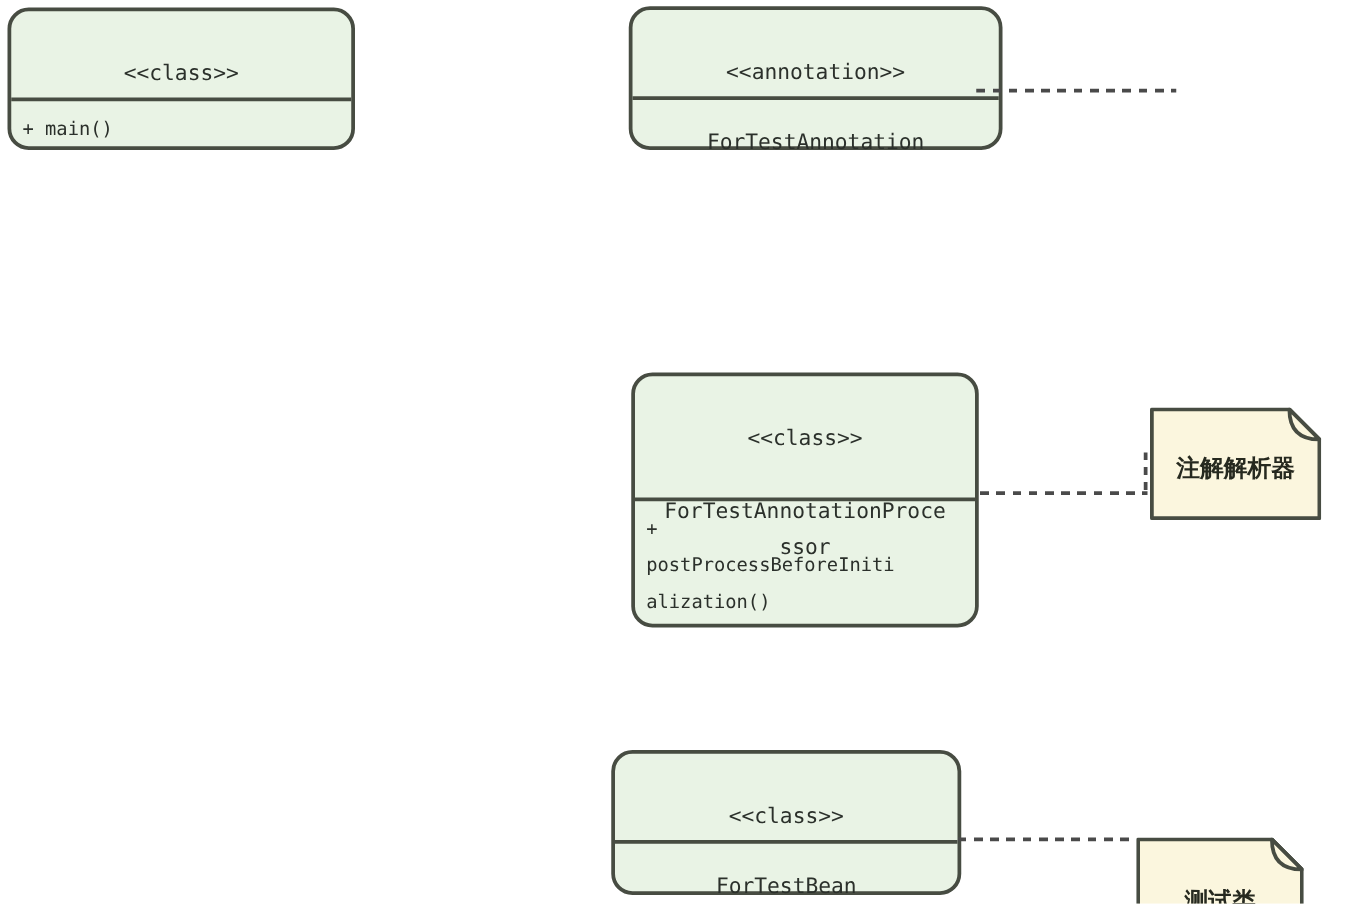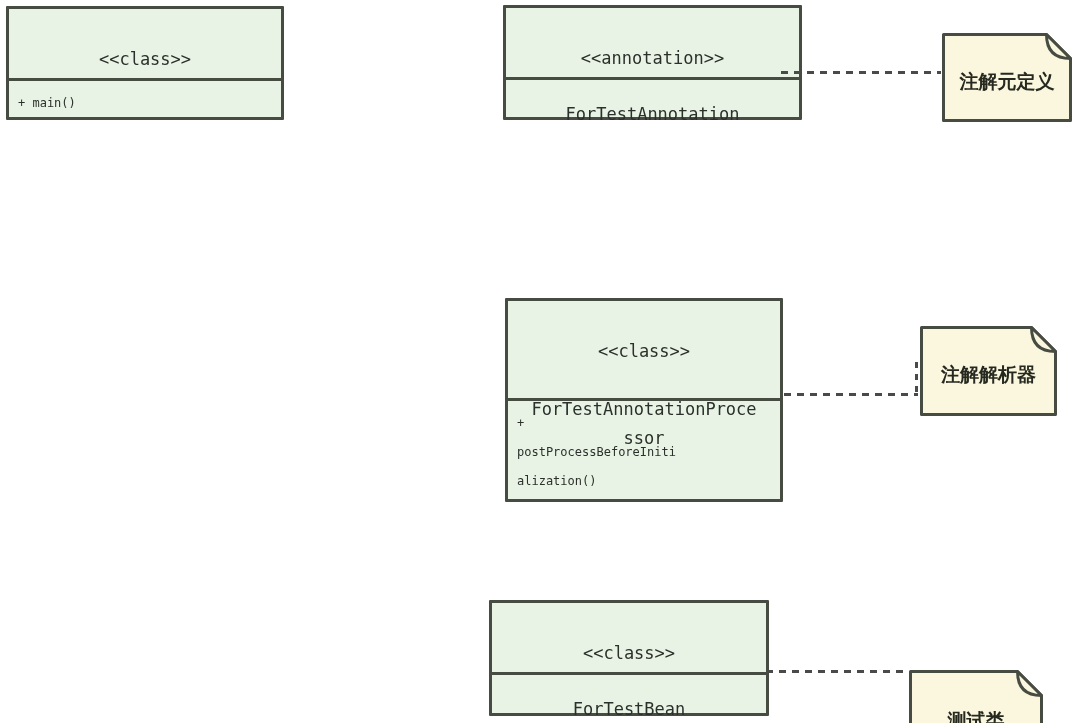--- a/index.html
+++ b/index.html
@@ -18,34 +18,34 @@
     background:var(--page-bg);
     overflow:hidden;
     font-family:"DejaVu Sans Mono","Liberation Mono",monospace;
     color:var(--text);
   }
   
   .uml-class{
     position:absolute;
     background:var(--class-fill);
     border:3px solid var(--shape-border);
-    border-radius:1px;
+    border-radius:17px;
   }
   .uml-head{
     border-bottom:3px solid var(--shape-border);
     text-align:center;
     padding-top:8px;
     font-size:17px;
     line-height:28px;
     white-space:pre-line;
   }
   .uml-head .cls-name{white-space:pre-line;}
   .uml-body{
     padding:8px 9px;
-    font-size:12px;
+    font-size:15px;
     line-height:29px;
     text-align:left;
     white-space:pre-line;
   }
   .head-tall{line-height:29px;padding-top:7px;}
   
   .note{position:absolute;}
   .note svg{position:absolute;left:0;top:0;display:block;}
   .note-shape polygon,.note-shape path{
     fill:var(--note-fill);
@@ -109,27 +109,20 @@
       <div class="cls-name">ForTestBean</div>
     </div>
     <div class="uml-body"></div>
   </div>
 
   <div class="conn-h" style="left:781px;top:71px;width:160px;"></div>
   <div class="conn-h" style="left:784px;top:393px;width:134px;"></div>
   <div class="conn-v" style="left:915px;top:362px;height:32px;"></div>
   <div class="conn-h" style="left:766px;top:670px;width:142px;"></div>
 
-  <div class="note" style="left:942px;top:33px;width:130px;height:89px;">
-    <svg class="note-shape" width="130" height="89" viewBox="0 0 130 89">
-      <polygon points="1.5,1.5 104.5,1.5 128.5,25.5 128.5,87.5 1.5,87.5"></polygon>
-      <path d="M104.5,1.5 Q104.5,25.5 128.5,25.5 Z"></path>
-    </svg>
-    <div class="note-label">注解元定义</div>
-  </div>
 
   <div class="note" style="left:920px;top:326px;width:137px;height:90px;text-align:right;">
     <svg class="note-shape" width="137" height="90" viewBox="0 0 137 90">
       <polygon points="1.5,1.5 111.5,1.5 135.5,25.5 135.5,88.5 1.5,88.5"></polygon>
       <path d="M111.5,1.5 Q111.5,25.5 135.5,25.5 Z"></path>
     </svg>
     <div class="note-label">注解解析器</div>
   </div>
 
   <div class="note" style="left:909px;top:626px;width:134px;height:94px;margin-top:44px;">

